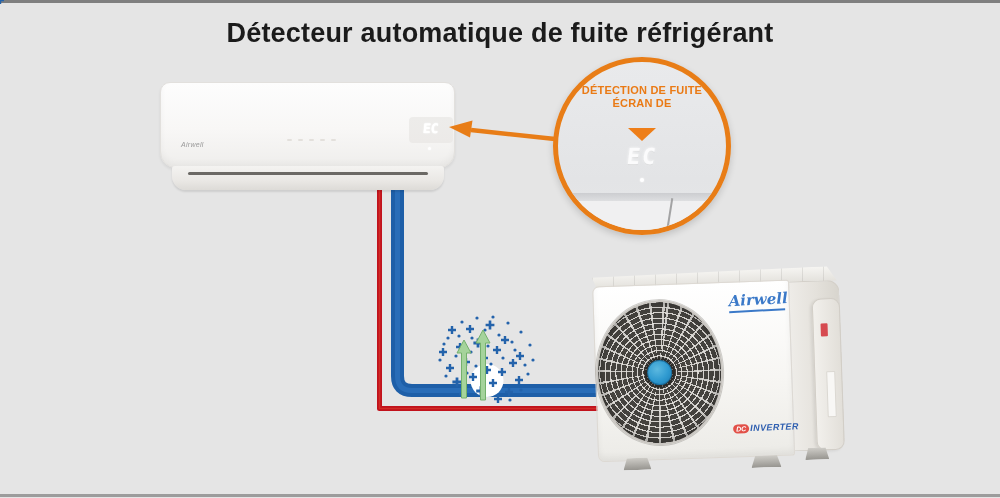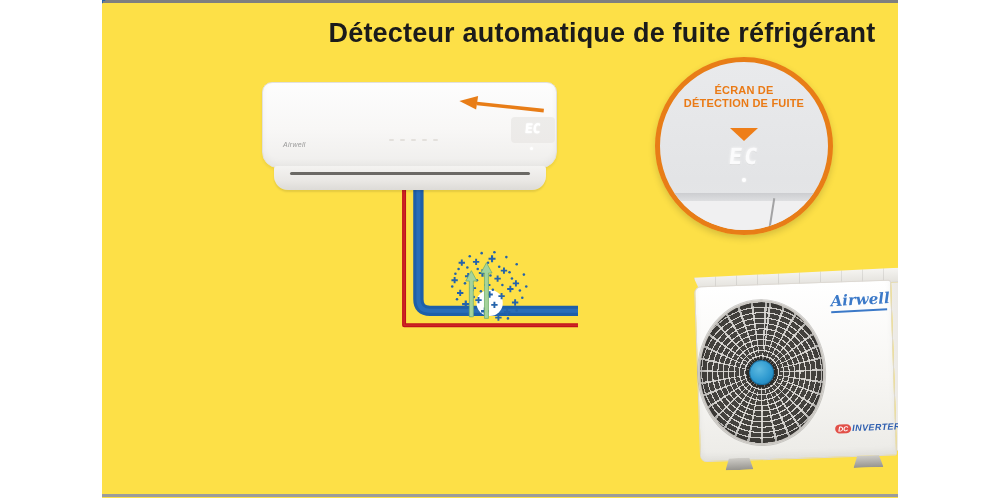--- a/index.html
+++ b/index.html
@@ -1,19 +1,19 @@
 <!DOCTYPE html>
 <html><head>
 <meta charset="utf-8">
 <style>
   * { margin:0; padding:0; box-sizing:border-box; }
   html,body { background:#ffffff; }
   body { font-family:"Liberation Sans", sans-serif; }
   #canvas{
-    position:relative; width:796px; height:498px; background:#fde047;
+    position:relative; width:1000px; height:498px; background:#e5e5e5;
     overflow:hidden; margin:0 auto;
   }
   .frame-line{ position:absolute; left:0; width:1000px; height:3px; }
   #frame-top{ top:0; background:#7f7f7f; }
   #frame-bottom{ top:494px; background:#9c9c9c; }
 
   
   #title{
     position:absolute; top:18px; left:0; width:1000px;
     text-align:center; font-size:27px; font-weight:bold; color:#1b1b1b;
@@ -277,22 +277,22 @@
   </div>
   <div id="indoor-flap">
     <div class="vane-line"></div>
   </div>
 
   <div id="callout">
     <div class="panel-band"></div>
     <div class="panel-lower"></div>
     <div class="panel-crack"></div>
     <div id="callout-label">
+      <div>DÉTECTION DE FUITE</div>
       <div>ÉCRAN DE</div>
-      <div>DÉTECTION DE FUITE</div>
     </div>
     <div id="callout-triangle"></div>
     <div id="callout-ec">
       <span>EC</span>
     </div>
     <div id="callout-dot"></div>
   </div>
 
   <div id="outdoor-unit">
     <div id="outdoor-top"></div>

